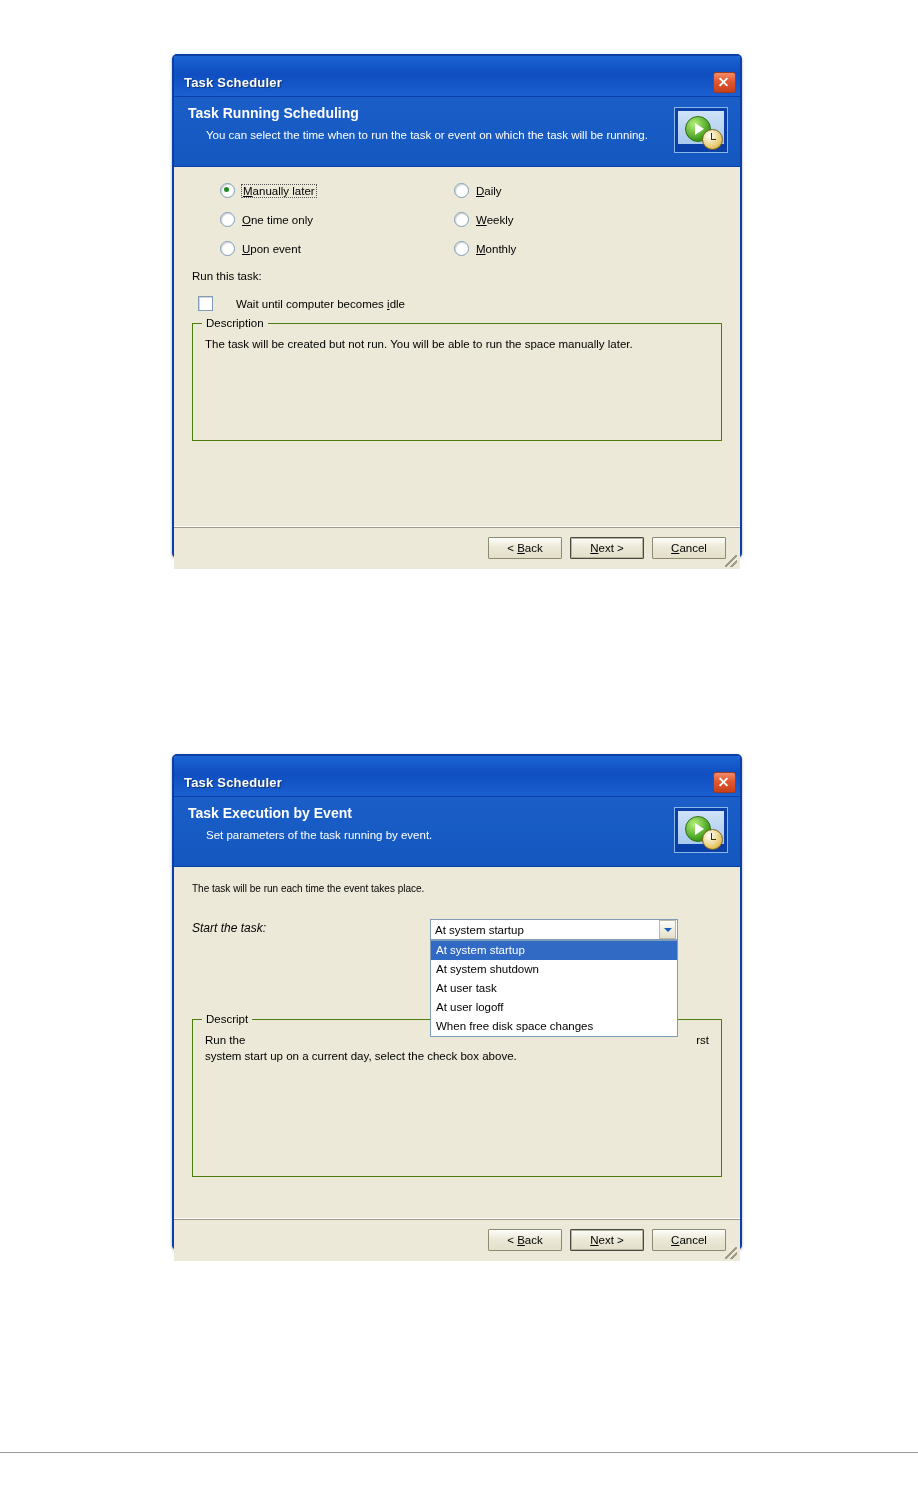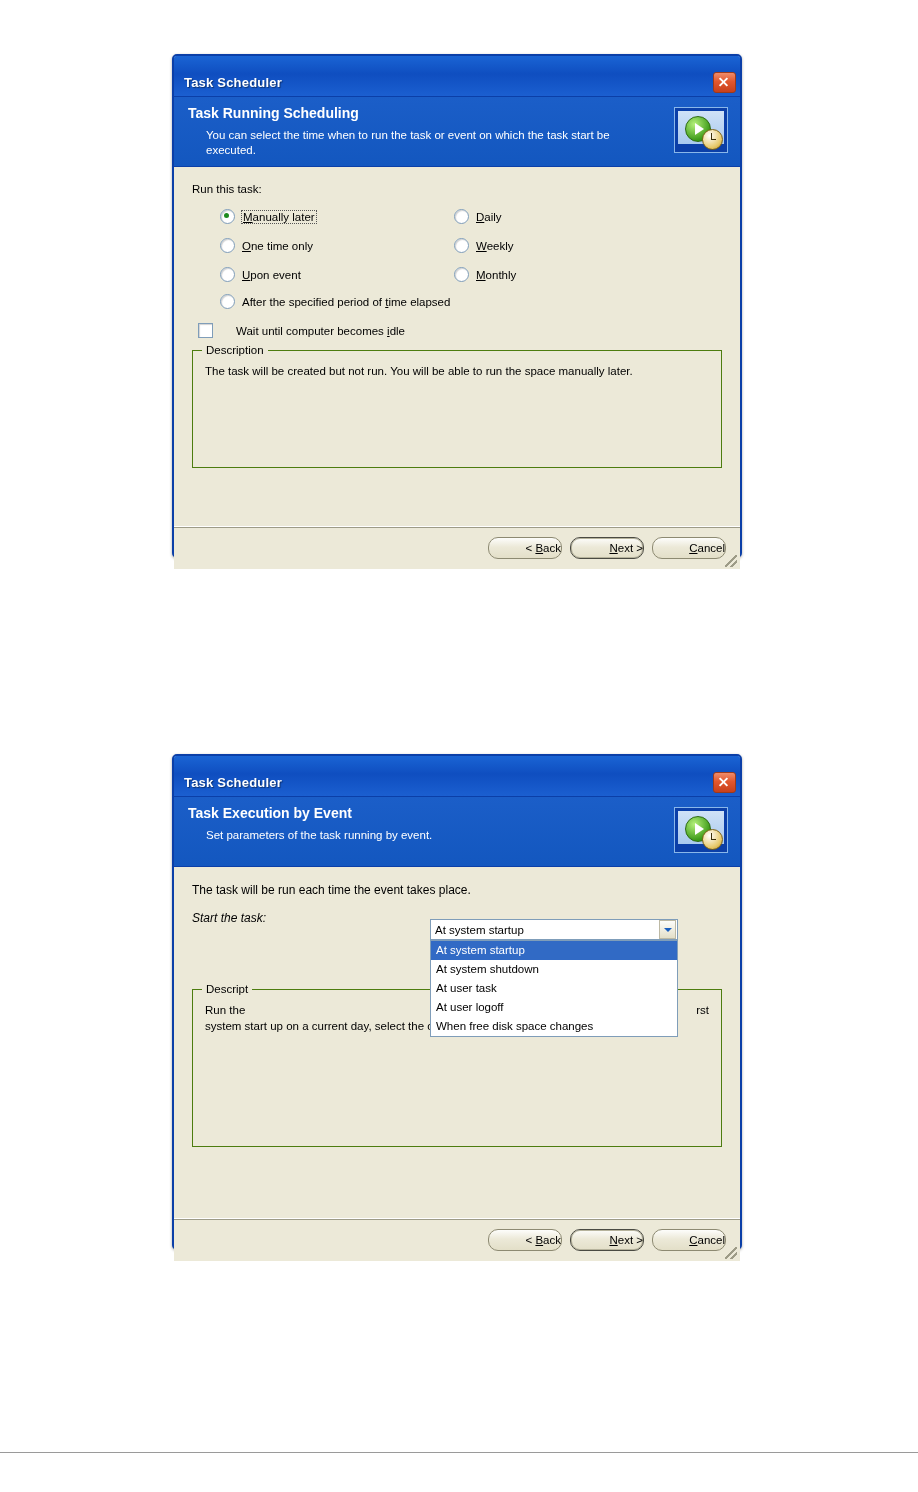--- a/index.html
+++ b/index.html
@@ -160,24 +160,24 @@
     display: flex;
     justify-content: flex-end;
     gap: 8px;
     position: relative;
   }
   .btn {
     min-width: 74px;
     height: 22px;
     line-height: 20px;
     font-size: 11.5px;
-    text-align: right;
+    text-align: center;
     background: linear-gradient(to bottom, #fdfdfb 0%, #ece9d8 45%, #e3dfc8 100%);
     border: 1px solid #8d8a72;
-    border-radius: 10px;
+    border-radius: 1px;
     box-sizing: border-box;
     cursor: pointer;
     color: #000;
   }
   .btn.default {
     border: 1px solid #4a4a42;
     box-shadow: 0 0 0 1px #b6b39c inset;
   }
   .grip {
     position: absolute;
@@ -318,32 +318,30 @@
 
 <div class="dialog" id="dlg1" style="left:172px; top:54px; height:504px;">
 
   <div class="titlebar">
     <div class="title">Task Scheduler</div>
     <div class="close-btn"></div>
   </div>
 
   <div class="banner">
     <div class="head">Task Running Scheduling</div>
-    <div class="sub">You can select the time when to run the task or event on which the task start be executed.</div>
+    <div class="sub">You can select the time when to run the task or event on which the task will be running.</div>
     <div class="banner-icon">
       <div class="scr"></div>
       <div class="play"></div>
       <div class="clock"></div>
     </div>
   </div>
 
   <div class="content" style="height:calc(100% - 70px - 28px - 43px);">
 
-    <div style="font-size:11.5px; margin-bottom:14px;">Run this task:</div>
-
     <div style="display:flex;">
       <div style="width:262px; padding-left:28px; box-sizing:border-box;">
 
         <div class="radio-row">
           <span class="radio checked"></span>
           <span class="opt-label focus-text"><span class="u">M</span>anually later</span>
         </div>
 
         <div class="radio-row">
           <span class="radio"></span>
@@ -370,24 +368,22 @@
         </div>
 
         <div class="radio-row">
           <span class="radio"></span>
           <span class="opt-label"><span class="u">M</span>onthly</span>
         </div>
 
       </div>
     </div>
 
-    <div class="radio-row" style="padding-left:28px; margin-top:-2px;">
-      <span class="radio"></span>
-      <span class="opt-label">After the specified period of <span class="u">t</span>ime elapsed</span>
-    </div>
+    <div style="font-size:11.5px; margin-bottom:14px;">Run this task:</div>
+
 
     <div class="check-row">
       <span class="checkbox"></span>
       <span class="opt-label">Wait until computer becomes <span class="u">i</span>dle</span>
     </div>
 
     <div class="groupbox" style="height:118px;">
       <div class="legend">Description</div>
       <div class="gb-text">The task will be created but not run. You will be able to run the space manually later.</div>
     </div>
@@ -414,25 +410,25 @@
     <div class="sub">Set parameters of the task running by event.</div>
     <div class="banner-icon">
       <div class="scr"></div>
       <div class="play"></div>
       <div class="clock"></div>
     </div>
   </div>
 
   <div class="content" style="height:calc(100% - 70px - 28px - 43px); position:relative;">
 
-    <div style="font-size:12px; margin-bottom:14px;">The task will be run each time the event takes place.</div>
+    <div style="font-size:10px; margin-bottom:27px;">The task will be run each time the event takes place.</div>
 
     <div style="font-size:12px; margin-bottom:14px;font-style:italic;">Start the task:</div>
 
-    <div class="groupbox" style="height:158px; margin-top:64px;">
+    <div class="groupbox" style="height:158px; margin-top:84px;">
       <div class="legend">Descript</div>
       <div class="gb-text">
         <span>Run the</span>
         <span style="float:right;">rst</span>
         <div style="clear:both;"></div>
         <span>system start up on a current day, select the check box above.</span>
       </div>
     </div>
 
     <div style="position:absolute; left:256px; top:52px; width:248px;">

